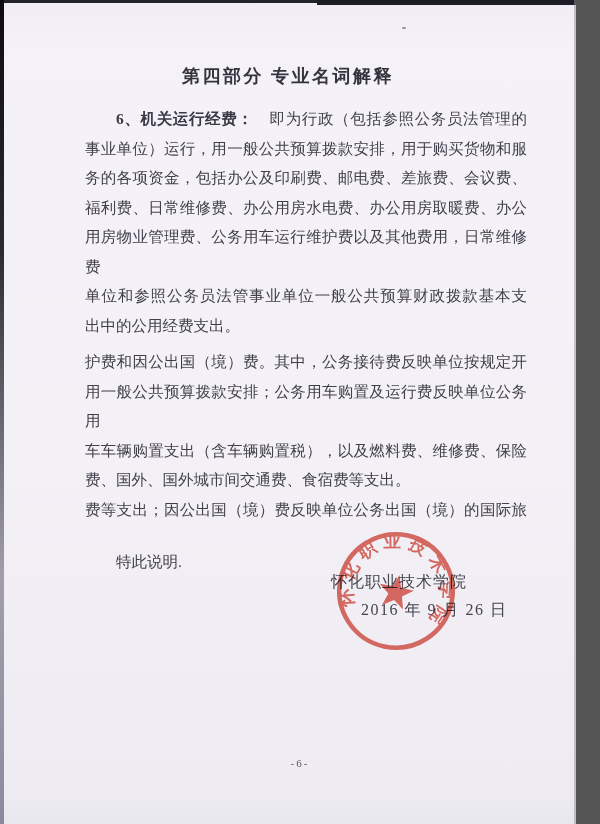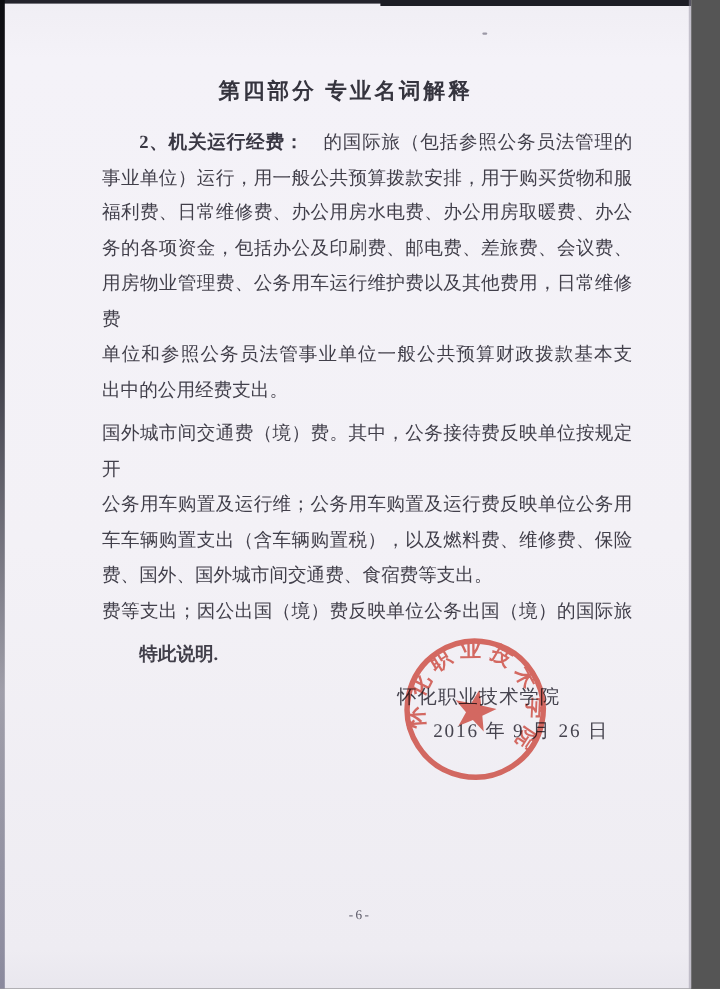--- a/index.html
+++ b/index.html
@@ -23,21 +23,21 @@
     text-align:center; font-size:18px; font-weight:bold;
     letter-spacing:2.5px; color:#35343e;
   }
   .content { position:absolute; left:85px; top:104px; width:442px; }
   .para { font-size:15.5px; line-height:29.5px; }
   .para + .para { margin-top:7px; }
   .line { text-align:justify; text-align-last:justify; text-justify:inter-character; }
   .line.first { text-indent:2em; }
   .line.last { text-align-last:left; }
   .lead { font-weight:bold; color:#3a3844; }
-  .closing { margin-top:7px; font-size:15.5px; line-height:29.5px; text-indent:2em;font-weight:bold; }
+  .closing { margin-top:23px; font-size:15.5px; line-height:29.5px; text-indent:2em; }
 
   .signature { position:absolute; left:331px; top:568px; font-size:16px; line-height:28px; color:#46444f; }
   .signature .org { letter-spacing:1px; }
   .signature .date { letter-spacing:1.5px;margin-left:30px; }
 
   .seal {
     position:absolute; left:330px; top:527px; width:132px; height:128px;
     opacity:.82; mix-blend-mode:multiply; transform:rotate(12deg);
   }
   .seal text { font-family:"Liberation Serif","DejaVu Serif",serif; font-weight:bold; }
@@ -56,32 +56,32 @@
   <div class="edge-top-right"></div>
   <div class="edge-left"></div>
   <div class="edge-right"></div>
   <div class="speck"></div>
 
   <div class="doc-title">第四部分 专业名词解释</div>
 
   <div class="content">
 
     <div class="para">
-      <div class="line first"><span class="lead">2、机关运行经费：</span><span>　的国际旅（包括参照公务员法管理的</span></div>
+      <div class="line first"><span class="lead">6、机关运行经费：</span><span>　即为行政（包括参照公务员法管理的</span></div>
       <div class="line">事业单位）运行，用一般公共预算拨款安排，用于购买货物和服</div>
+      <div class="line">务的各项资金，包括办公及印刷费、邮电费、差旅费、会议费、</div>
       <div class="line">福利费、日常维修费、办公用房水电费、办公用房取暖费、办公</div>
-      <div class="line">务的各项资金，包括办公及印刷费、邮电费、差旅费、会议费、</div>
       <div class="line">用房物业管理费、公务用车运行维护费以及其他费用，日常维修费</div>
       <div class="line">单位和参照公务员法管事业单位一般公共预算财政拨款基本支</div>
       <div class="line last">出中的公用经费支出。</div>
     </div>
 
     <div class="para">
-      <div class="line">国外城市间交通费（境）费。其中，公务接待费反映单位按规定开</div>
-      <div class="line">公务用车购置及运行维；公务用车购置及运行费反映单位公务用</div>
+      <div class="line">护费和因公出国（境）费。其中，公务接待费反映单位按规定开</div>
+      <div class="line">用一般公共预算拨款安排；公务用车购置及运行费反映单位公务用</div>
       <div class="line">车车辆购置支出（含车辆购置税），以及燃料费、维修费、保险</div>
       <div class="line last">费、国外、国外城市间交通费、食宿费等支出。</div>
       <div class="line">费等支出；因公出国（境）费反映单位公务出国（境）的国际旅</div>
     </div>
 
     <div class="closing">特此说明.</div>
   </div>
 
   <div class="signature">
     <div class="org">怀化职业技术学院</div>

